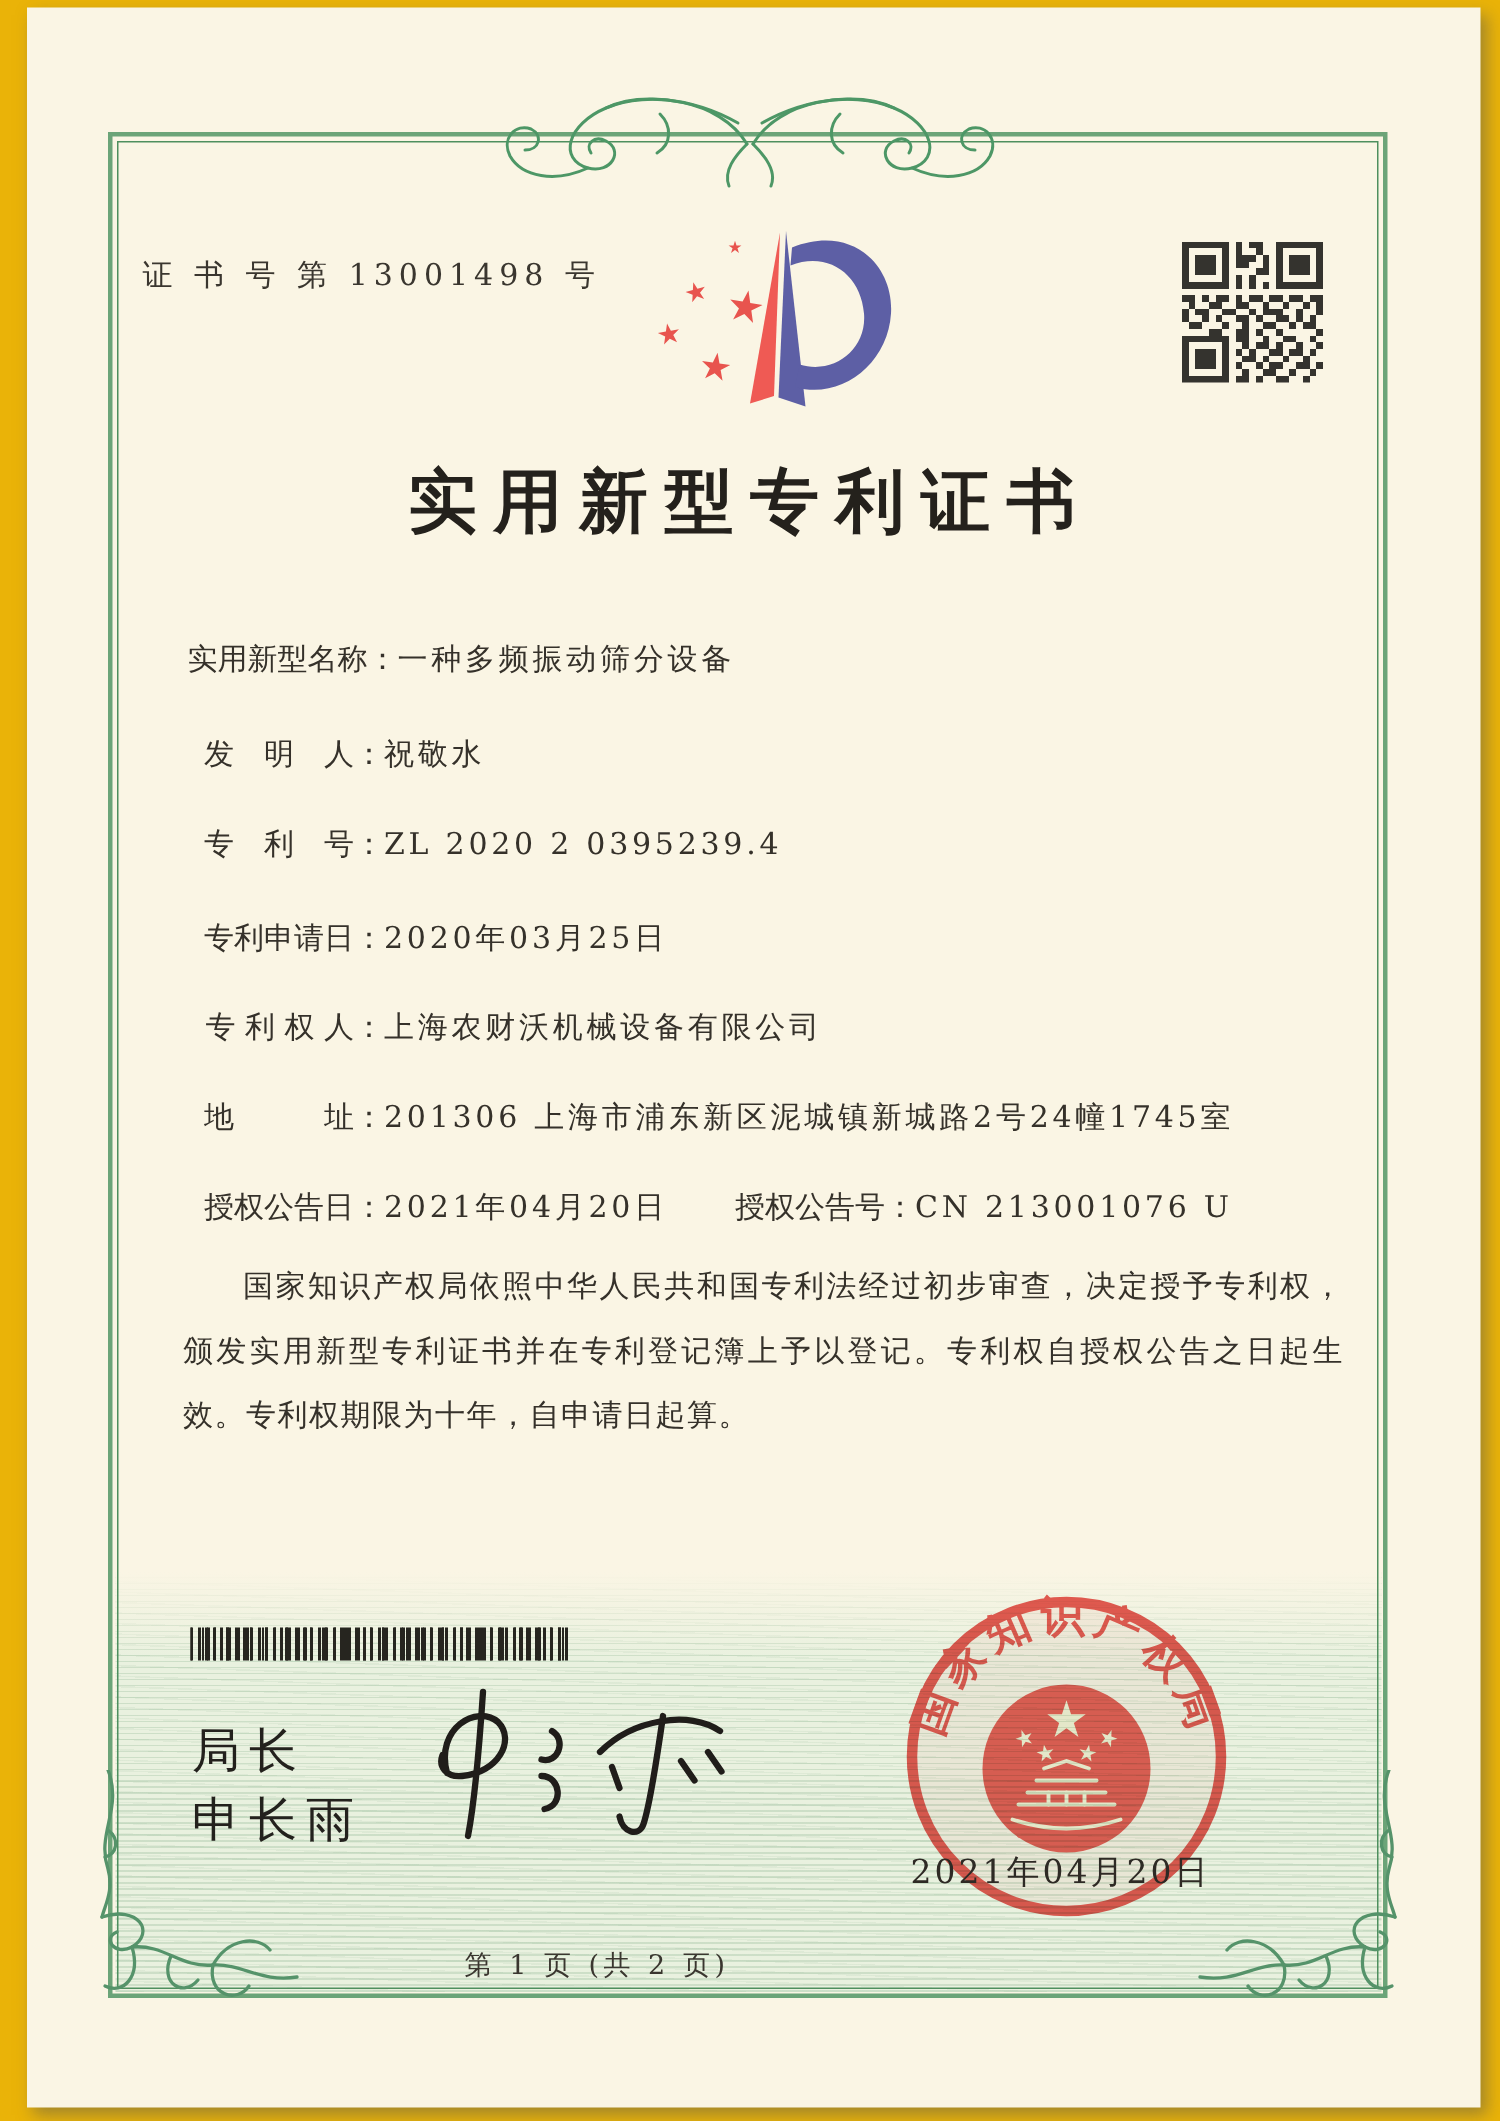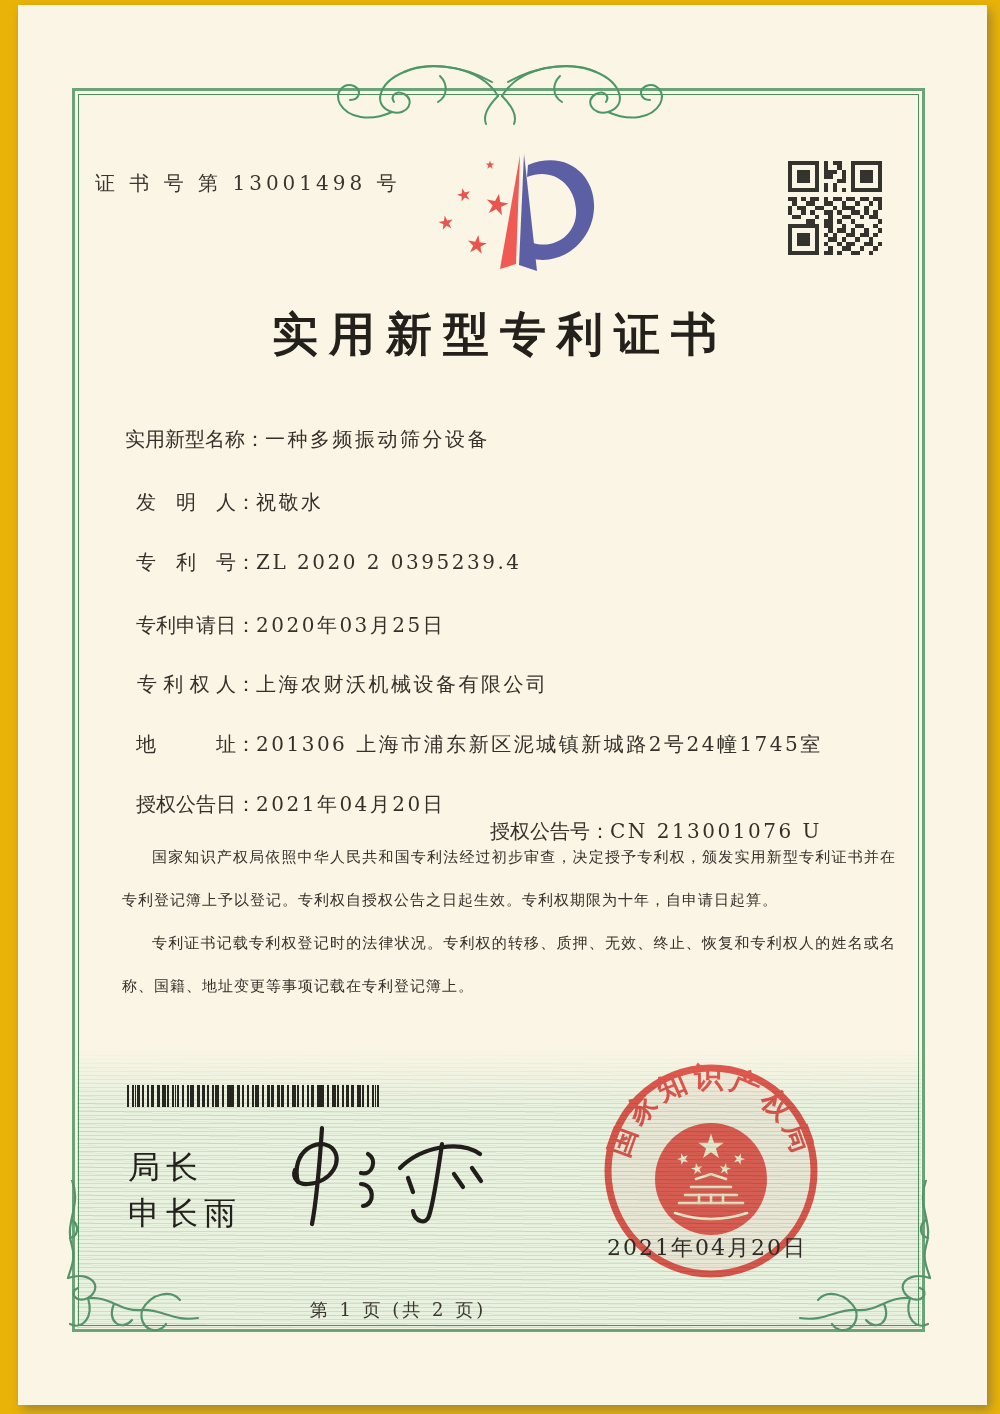--- a/index.html
+++ b/index.html
@@ -15,22 +15,22 @@
           repeating-linear-gradient(0deg, rgba(140,180,145,.30) 0 1px, rgba(0,0,0,0) 1px 4px),
           repeating-linear-gradient(2deg, rgba(140,180,145,.12) 0 1px, rgba(0,0,0,0) 1px 7px);}
   .deco{position:absolute;pointer-events:none;}
   .cert-no{position:absolute;left:95px;top:170px;font-size:20px;letter-spacing:4px;color:#3a362f;}
   .title{position:absolute;left:0;top:304px;width:1000px;text-align:center;font-size:46px;
          font-weight:700;letter-spacing:11px;color:#24211c;}
   .fields{position:absolute;left:125px;top:0;width:780px;font-size:20px;color:#35312a;}
   .frow{position:absolute;left:0;white-space:nowrap;}
   .flabel{display:inline-block;min-width:131px;text-align:right;}
   .fvalue{letter-spacing:2.5px;}
-  .grant2{position:absolute;left:365px;top:0;margin-top:27px;}
-  .paras{position:absolute;left:122px;top:836px;width:774px;font-size:15px;line-height:43px;
+  .grant2{position:absolute;left:365px;top:0;}
+  .paras{position:absolute;left:122px;top:836px;width:774px;font-size:20px;line-height:43px;
          text-align:justify;color:#35312a;letter-spacing:1px;}
   .paras p{margin:0;text-indent:2em;}
   .barcode{position:absolute;left:127px;top:1085px;width:252px;height:22px;
     background-image:
       repeating-linear-gradient(90deg,#26251f 0 2px,rgba(0,0,0,0) 2px 5px),
       repeating-linear-gradient(90deg,#26251f 0 1px,rgba(0,0,0,0) 1px 8px),
       repeating-linear-gradient(90deg,rgba(0,0,0,0) 0 11px,#26251f 11px 13px);}
   .officer{position:absolute;left:128px;font-size:32px;letter-spacing:6px;color:#23211d;
            font-family:Liberation Sans, sans-serif;}
   .sig{position:absolute;left:268px;top:1118px;}
@@ -168,21 +168,20 @@
     <div class="frow" style="top:791px">
       <span class="flabel">授权公告日：</span><span class="fvalue">2021年04月20日</span>
       <span class="grant2">
         <span>授权公告号：</span><span class="fvalue">CN 213001076 U</span>
       </span>
     </div>
   </div>
 
   <div class="paras z3">
     <p>国家知识产权局依照中华人民共和国专利法经过初步审查，决定授予专利权，颁发实用新型专利证书并在专利登记簿上予以登记。专利权自授权公告之日起生效。专利权期限为十年，自申请日起算。</p>
-    <p>专利证书记载专利权登记时的法律状况。专利权的转移、质押、无效、终止、恢复和专利权人的姓名或名称、国籍、地址变更等事项记载在专利登记簿上。</p>
   </div>
 
   <div class="barcode z3"></div>
 
   <div class="officer z3" style="top:1146px">局长</div>
   <div class="officer z3" style="top:1192px">申长雨</div>
 
   <svg class="sig z4" width="250" height="115" viewBox="0 0 250 115">
     <g stroke="#201d1a" stroke-width="4.2" fill="none" stroke-linecap="round" stroke-linejoin="round">
       <path d="M30 64 C22 34 50 18 64 30 C76 42 64 64 40 66 C30 67 24 60 27 52"></path>

